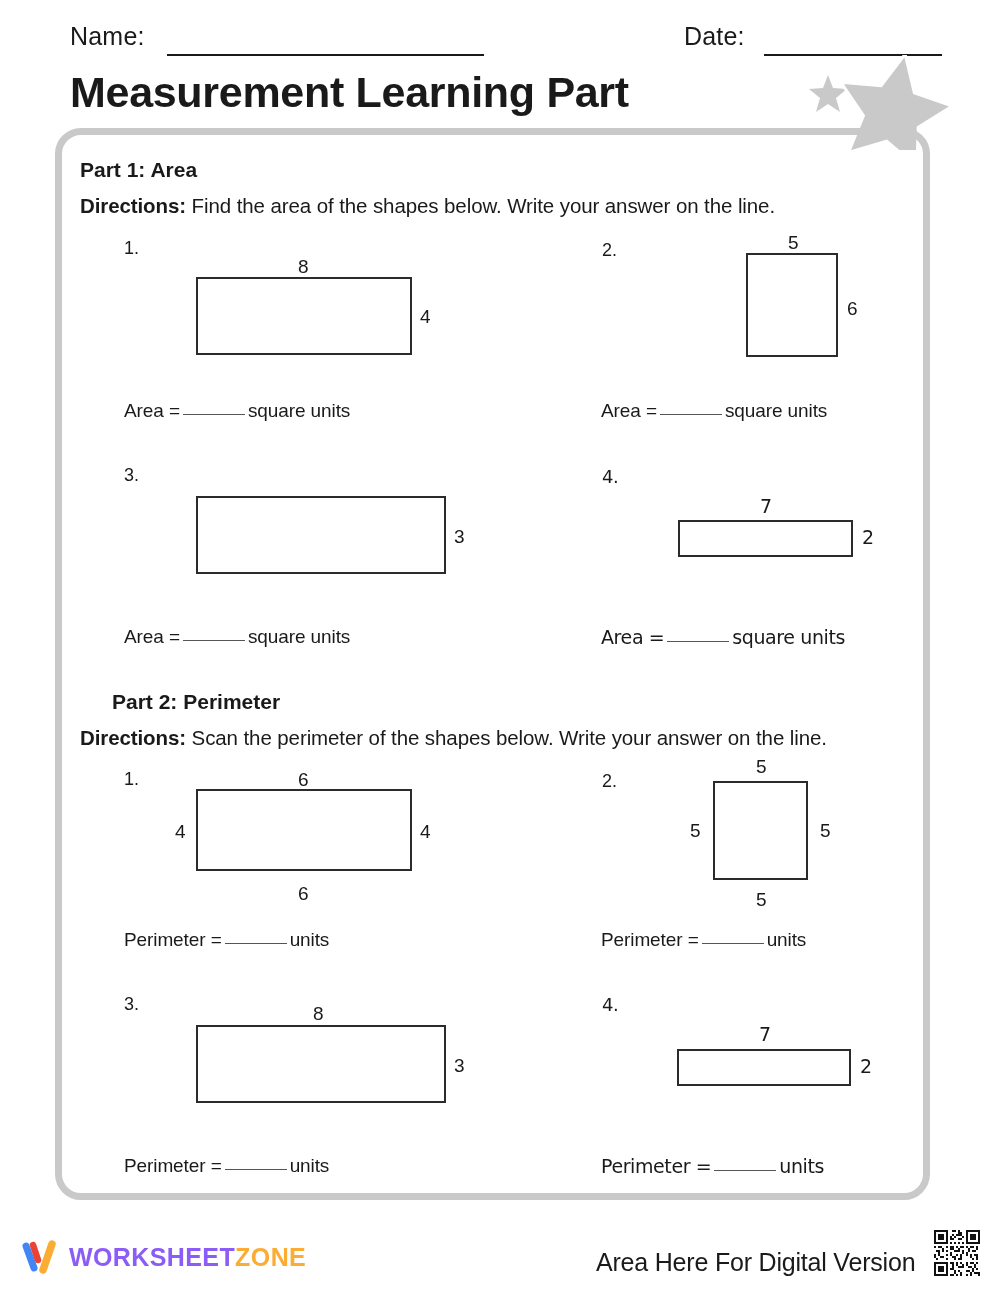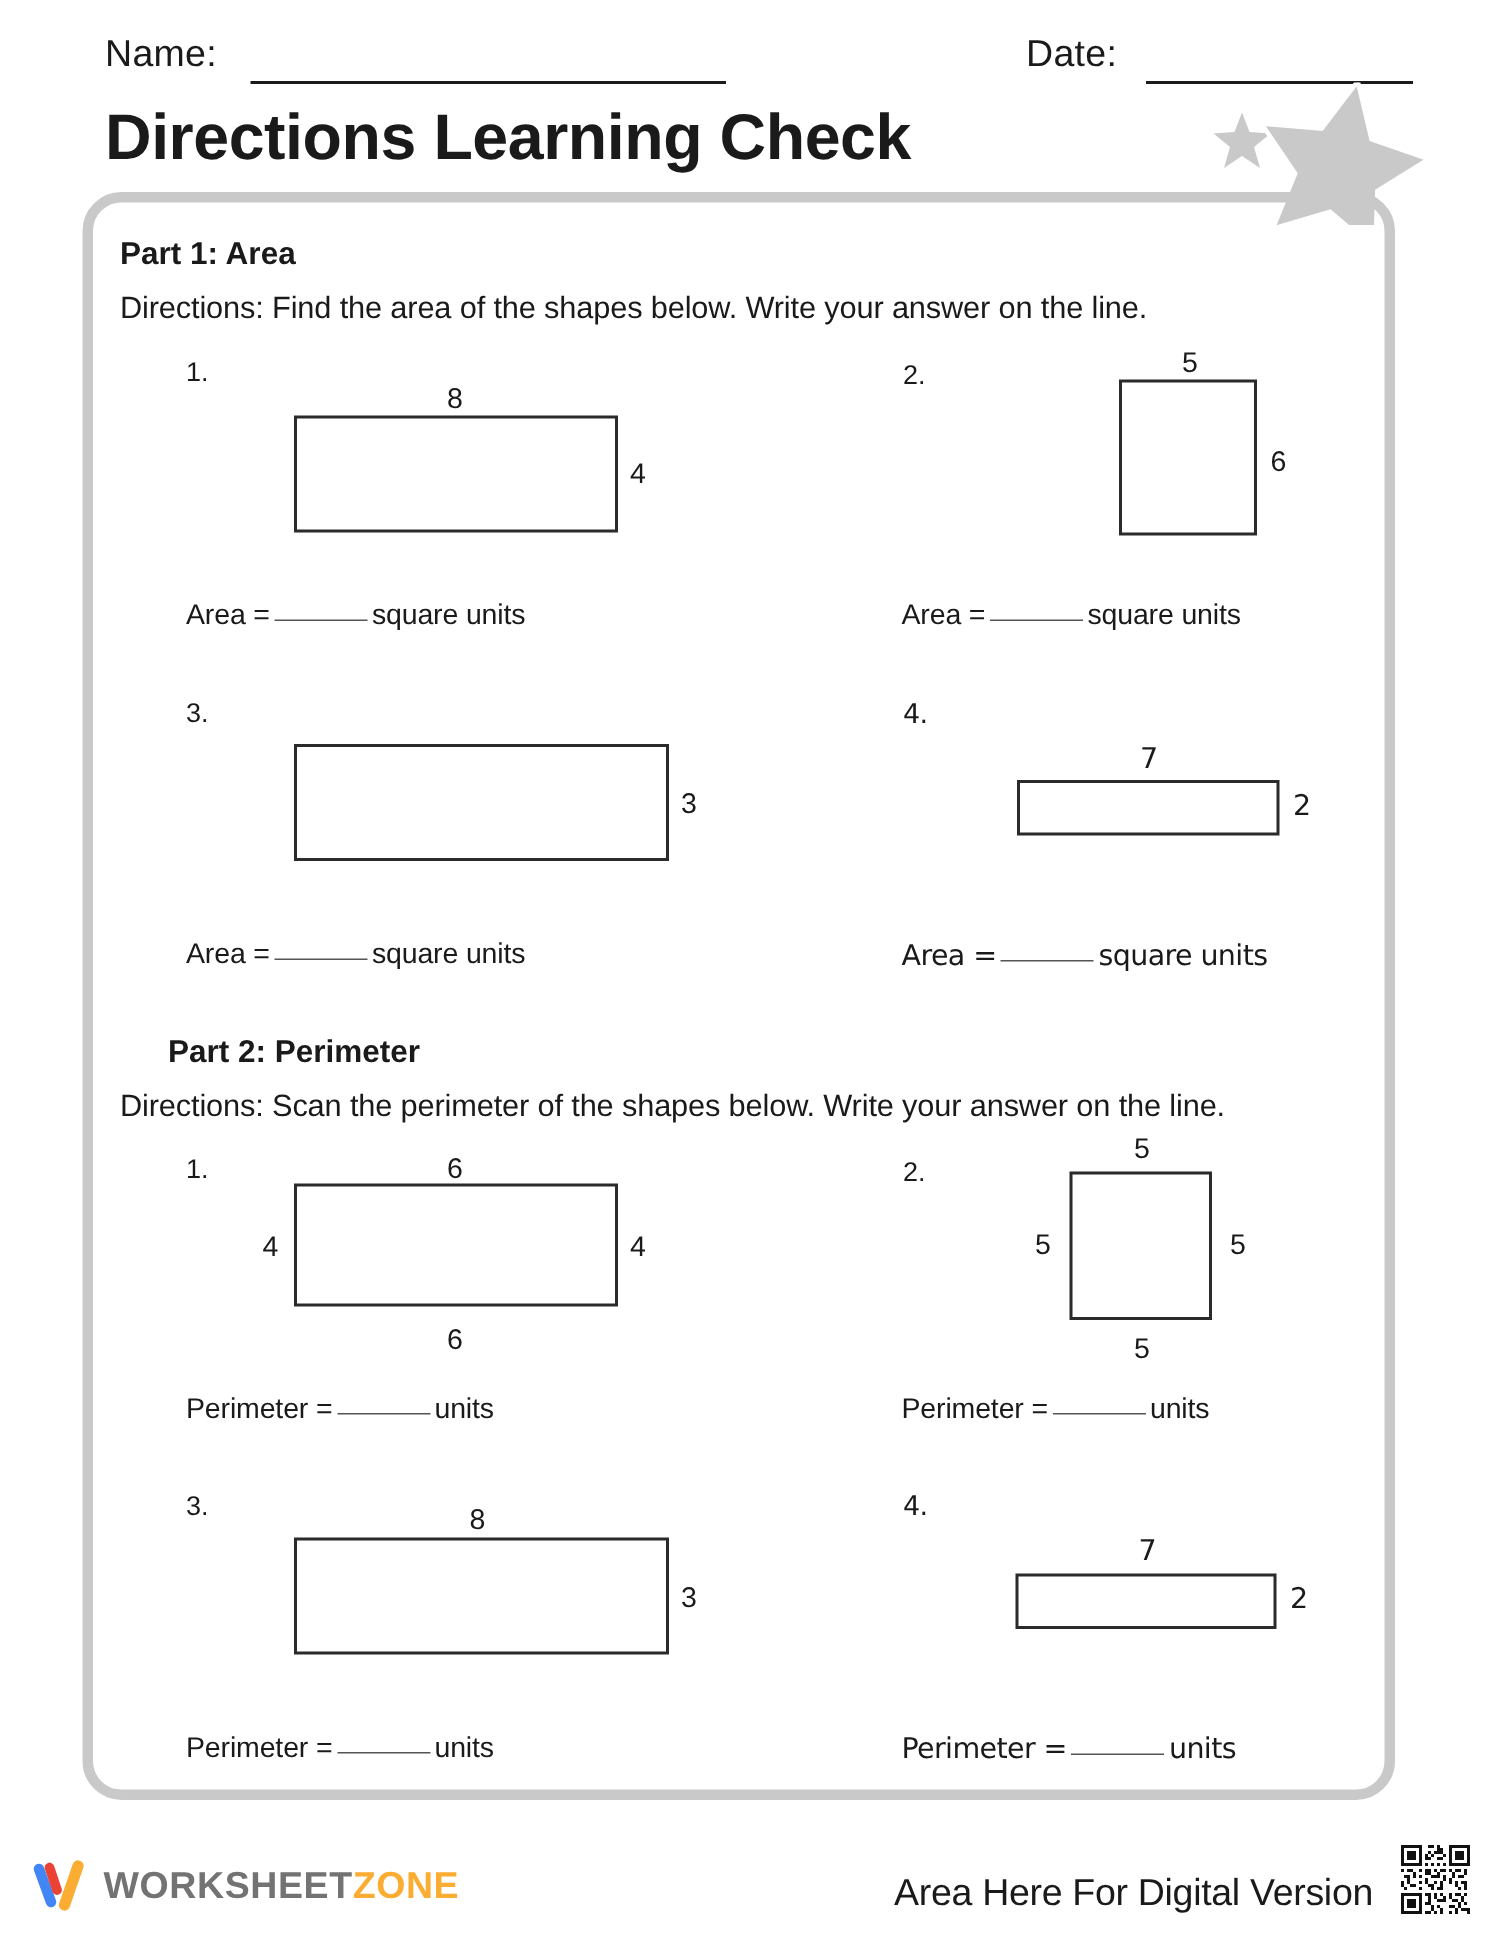--- a/index.html
+++ b/index.html
@@ -89,21 +89,21 @@
     font-weight: bold;
     letter-spacing: 0px;
     white-space: nowrap;
   }
   .directions {
     position: absolute;
     font-size: 20.5px;
     white-space: nowrap;
     letter-spacing: -0.1px;
   }
-  .directions b { font-weight: normal; }
+  .directions b { font-weight: bold; }
 
   
   .problem { position: absolute; }
   .pnum {
     position: absolute;
     font-size: 18px;
     color: #1a1a1a;
   }
   .shape {
     position: absolute;
@@ -140,21 +140,21 @@
     left: 22px; top: 8px;
     display: flex;
     align-items: center;
     gap: 9px;
   }
   .logo-text {
     font-size: 25px;
     font-weight: bold;
     letter-spacing: 0.4px;
   }
-  .logo-text .w1 { color: #737373; }
+  .logo-text .w1 { color: #8b5cf6; }
   .logo-text .w2 { color: #fbac33; }
   .scan-text {
     position: absolute;
     left: 596px; top: 16px;
     font-size: 25px;
     color: #1a1a1a;
     letter-spacing: -0.2px;
     white-space: nowrap;
   }
   .qr {
@@ -167,21 +167,21 @@
 </head>
 <body>
 
 <div class="header-row">
   <span class="name-label">Name:</span>
   <div class="name-line"></div>
   <span class="date-label">Date:</span>
   <div class="date-line"></div>
 </div>
 
-<div class="worksheet-title">Directions Learning Check</div>
+<div class="worksheet-title">Measurement Learning Part</div>
 
 <div class="stars">
   <svg width="170" height="95" viewBox="0 0 170 95">
 
     <polygon fill="#c9c9c9" points="28,20 33,33 47,34 36,43 40,57 28,49 16,57 20,43 9,34 23,33"></polygon>
 
     <polygon fill="#c9c9c9" stroke="#ffffff" stroke-width="3" transform="rotate(12 95 47)" points="95,-2 112,34 152,39 123,67 130,106 95,87 60,106 67,67 38,39 78,34"></polygon>
   </svg>
 </div>
 

